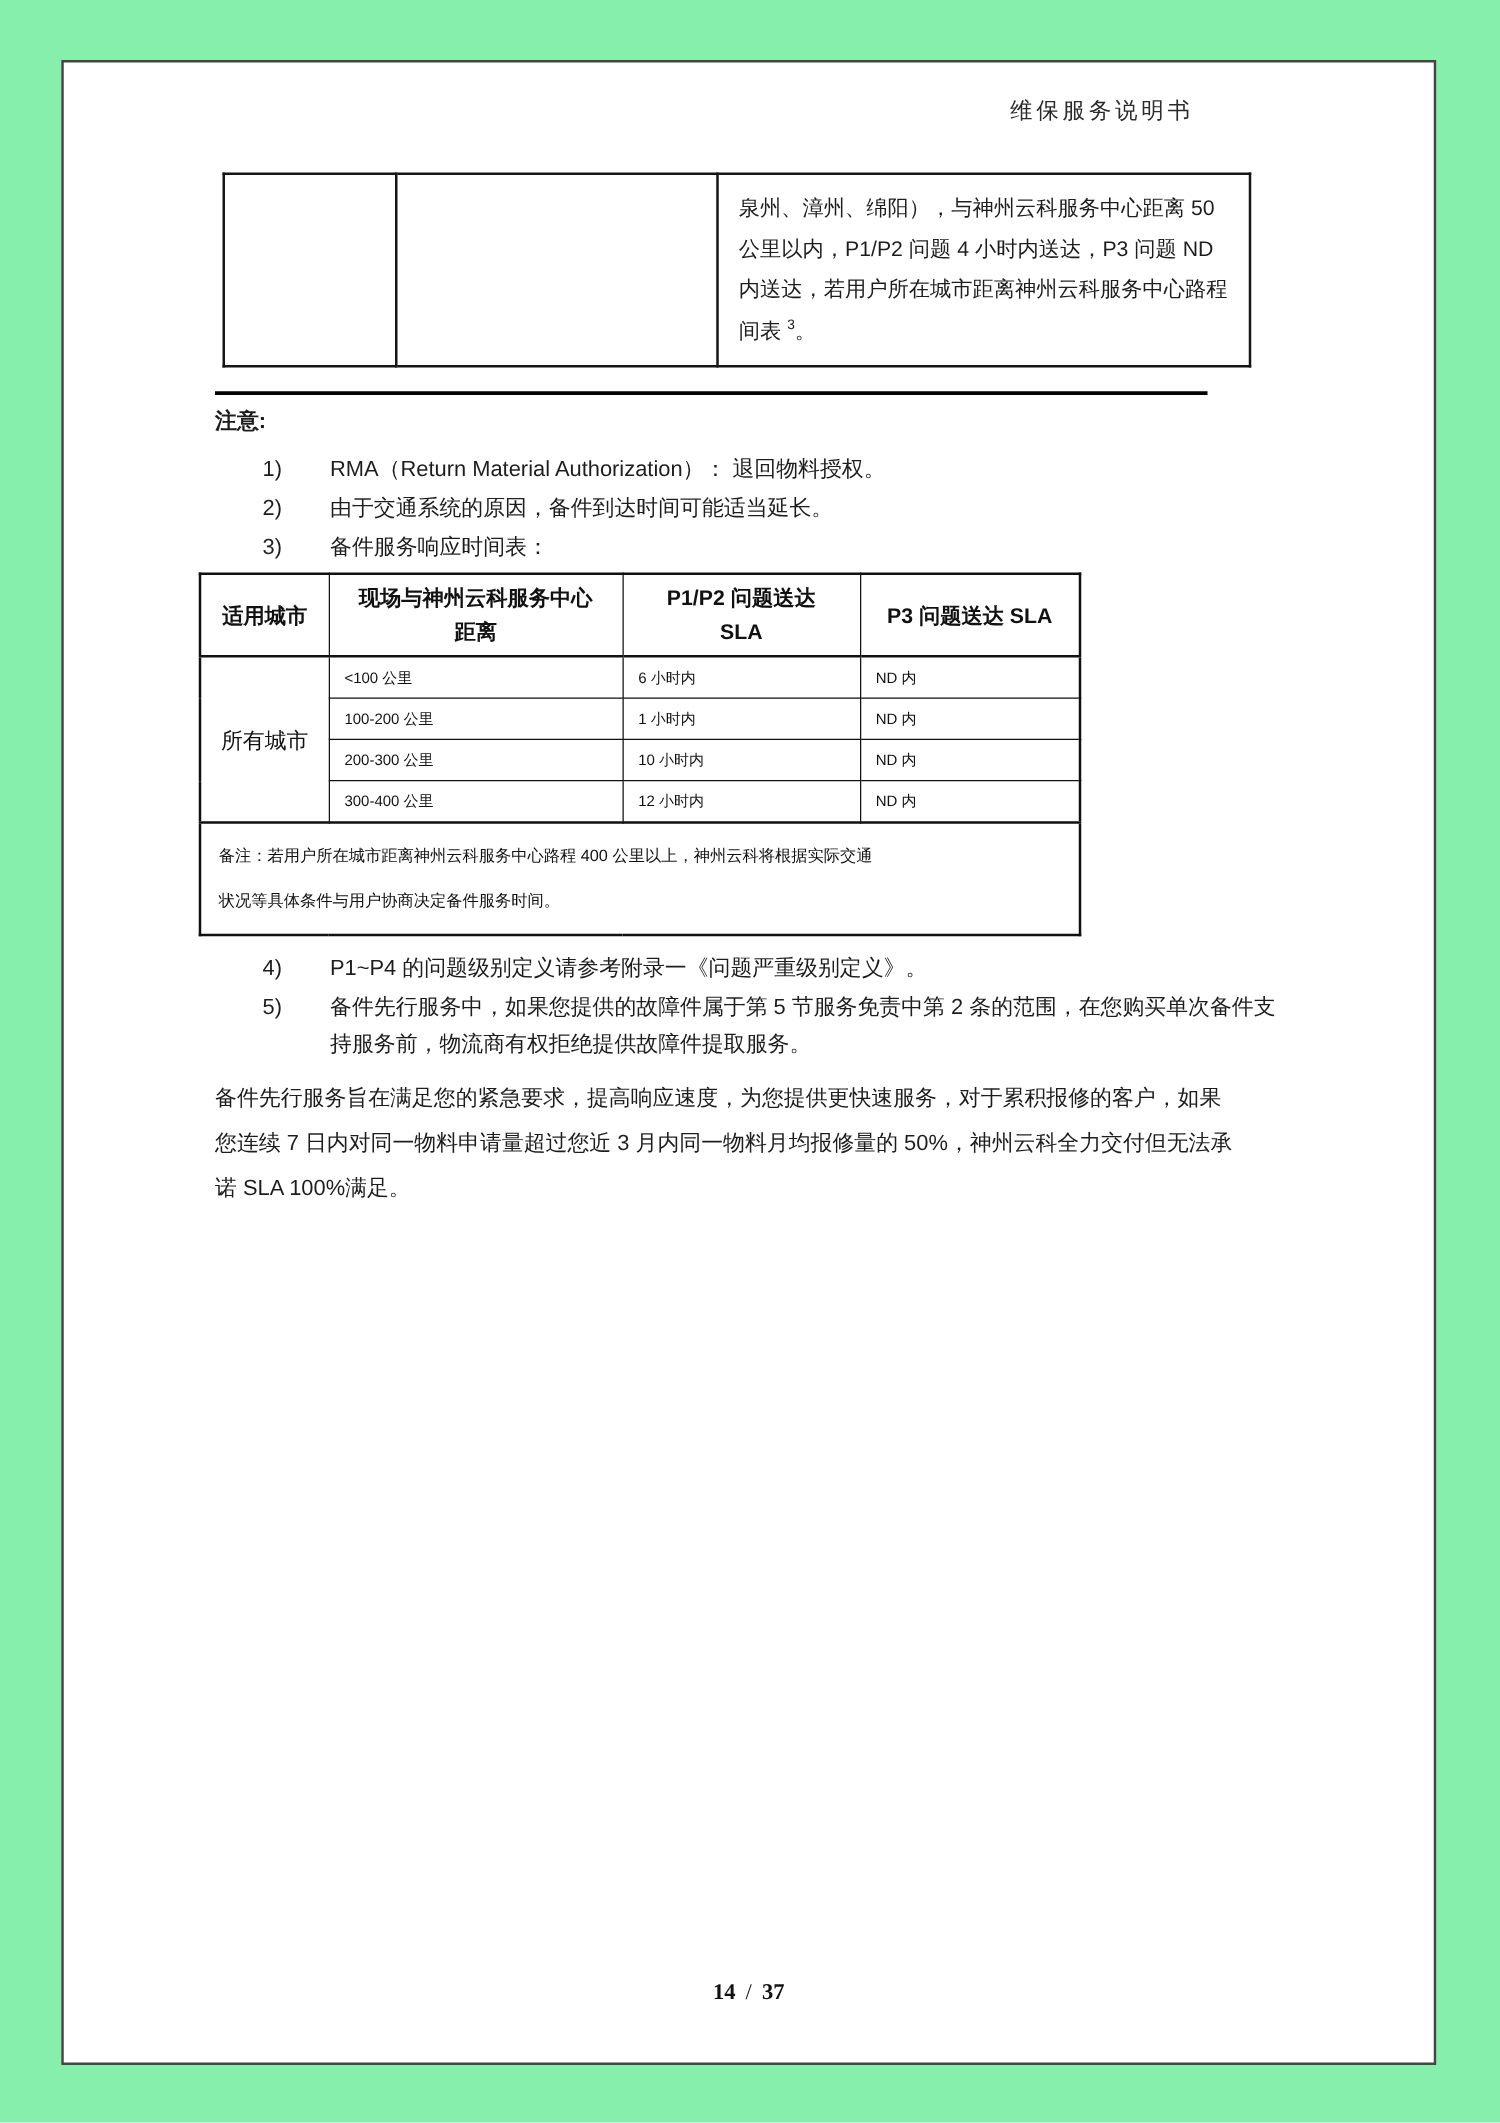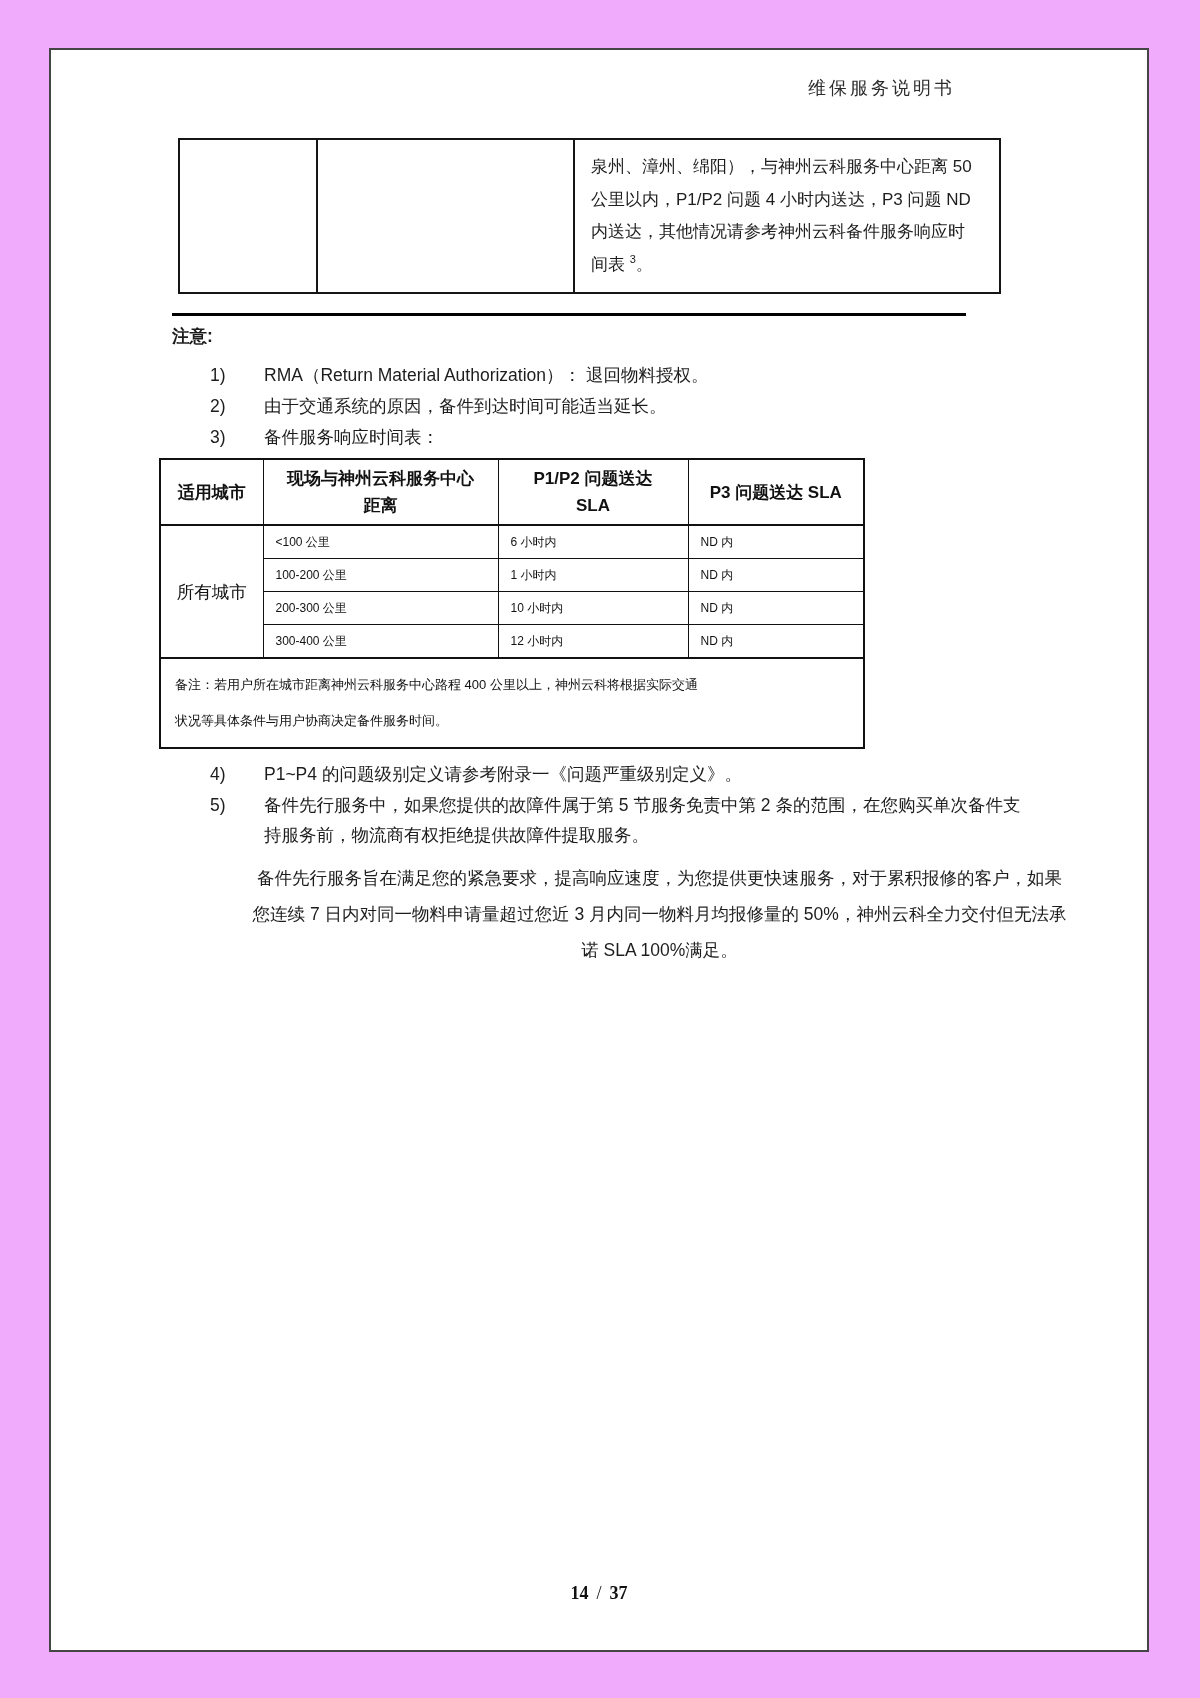--- a/index.html
+++ b/index.html
@@ -1,16 +1,16 @@
 <!DOCTYPE html>
 <html><head>
 <meta charset="utf-8">
 <style>
   html,body {margin:0; padding:0;}
-  .canvas {position:relative; width:1200px; height:1698px; background:#f0abfc;
+  .canvas {position:relative; width:1200px; height:1698px; background:#86efac;
            font-family:"Liberation Sans","DejaVu Sans",sans-serif; color:#1d1d1d; overflow:hidden;}
   .page {position:absolute; left:49px; top:48px; width:1100px; height:1604px;
          background:#ffffff; border:2px solid #454545; box-sizing:border-box;}
 
   .doc-header {position:absolute; top:26px; right:192px;
                font-family:"Liberation Serif","DejaVu Serif",serif;
                font-size:18px; letter-spacing:3px; color:#2b2b2b;}
 
   
   .frag-table {position:absolute; top:88px; left:127px; border-collapse:collapse; table-layout:fixed;}
@@ -33,21 +33,21 @@
   
   .sla-table {border-collapse:collapse; border:2px solid #111; margin:6px 0 10px 108px; font-size:17px; color:#111;}
   .sla-table th, .sla-table td {border:1px solid #111;}
   .sla-table thead th {border-bottom:2px solid #111; font-weight:bold; text-align:center;
                        height:60px; line-height:27px; padding:2px 8px; vertical-align:middle;}
   .sla-table td.data {height:32px; padding:0 12px; font-size:12px;}
   .sla-table td.city {text-align:center; font-size:17.5px; padding:0 8px;}
   .sla-table tr.note-row td {padding:8px 14px; line-height:36px; border-top:2px solid #111; font-size:13px;}
   .col-city {width:103px;} .col-dist {width:235px;} .col-p12 {width:190px;} .col-p3 {width:176px;}
 
-  .closing {margin:10px 0 12px 121px; font-size:17.5px; line-height:36px;text-align:center;}
+  .closing {margin:10px 0 12px 121px; font-size:17.5px; line-height:36px;}
   .closing .line {white-space:nowrap;}
 
   .page-footer {position:absolute; bottom:46px; left:0; width:100%; text-align:center;
                 font-family:"Liberation Serif","DejaVu Serif",serif; font-size:18px; color:#111;}
   .page-footer .num {font-weight:bold;}
   .page-footer .sep {margin:0 8px; font-weight:normal;}
 </style>
 </head>
 <body>
 
@@ -57,21 +57,21 @@
     <div class="doc-header">维保服务说明书</div>
 
     <table class="frag-table">
       <tbody>
           <tr>
         <td class="frag-c1"></td>
         <td class="frag-c2"></td>
         <td class="frag-c3">
           <div class="frag-line">泉州、漳州、绵阳），与神州云科服务中心距离 50</div>
           <div class="frag-line">公里以内，P1/P2 问题 4 小时内送达，P3 问题 ND</div>
-          <div class="frag-line">内送达，其他情况请参考神州云科备件服务响应时</div>
+          <div class="frag-line">内送达，若用户所在城市距离神州云科服务中心路程</div>
           <div class="frag-line"><span>间表 </span><sup class="fn">3</sup><span>。</span></div>
         </td>
       </tr>
     </tbody>
       </table>
 
     <div class="section-rule"></div>
 
     <div class="content">
       <div class="notice-title">注意:</div>

